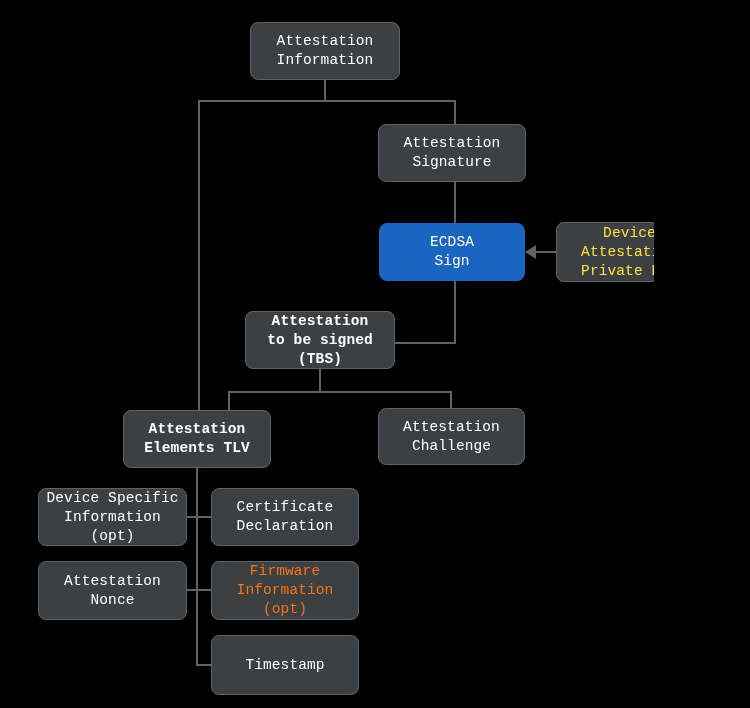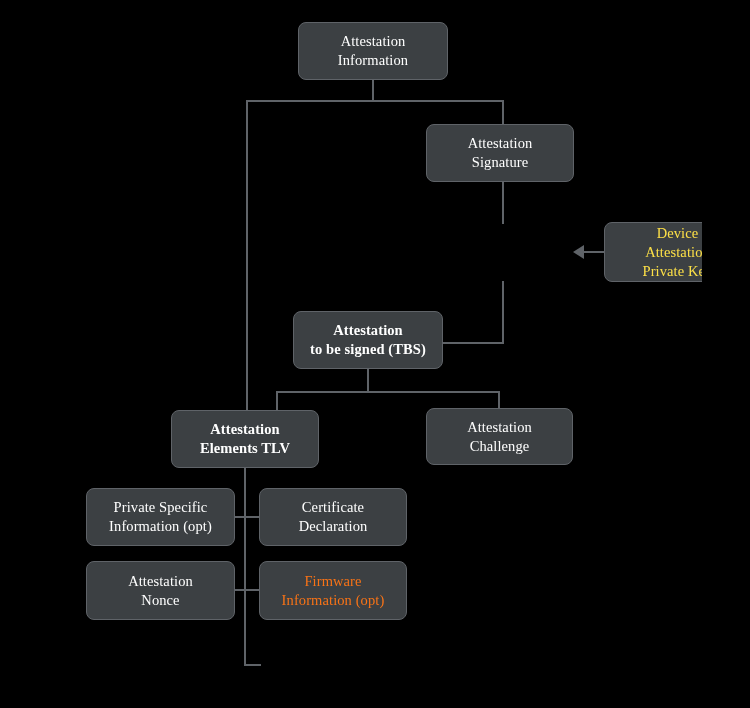--- a/index.html
+++ b/index.html
@@ -5,23 +5,22 @@
   html, body {
     margin: 0;
     padding: 0;
     background: #000000;
   }
   #canvas {
     position: relative;
     width: 654px;
     height: 708px;
     background: #000000;
-    font-family: Liberation Serif, serif;
+    font-family: Liberation Mono, monospace;
     overflow: hidden;
-    margin-left: 48px;
   }
   .node {
     position: absolute;
     box-sizing: border-box;
     background: #3c4043;
     border: 1px solid #5f6368;
     border-radius: 8px;
     color: #ffffff;
     display: flex;
     align-items: center;
@@ -78,30 +77,33 @@
     <div class="edge h" style="left: 185px; top: 516px; background: rgb(95, 99, 104); width: 13px;"></div>
     <div class="edge h" style="left: 196px; top: 516px; background: rgb(95, 99, 104); width: 17px;"></div>
     <div class="edge h" style="left: 185px; top: 589px; background: rgb(95, 99, 104); width: 13px;"></div>
     <div class="edge h" style="left: 196px; top: 589px; background: rgb(95, 99, 104); width: 17px;"></div>
     <div class="edge h" style="left: 196px; top: 664px; background: rgb(95, 99, 104); width: 17px;"></div>
     <div class="arrowhead" style="left: 525px; top: 245px; border-right-color: rgb(95, 99, 104);"></div>
     <div class="node" style="left: 250px; top: 22px; width: 150px; height: 58px; background: rgb(60, 64, 67); border-color: rgb(95, 99, 104); color: rgb(255, 255, 255);">Attestation
 Information</div>
     <div class="node" style="left: 378px; top: 124px; width: 148px; height: 58px; background: rgb(60, 64, 67); border-color: rgb(95, 99, 104); color: rgb(255, 255, 255);">Attestation
 Signature</div>
+    <div class="node accent" style="left: 379px; top: 223px; width: 146px; height: 58px; background: rgb(26, 101, 192); border-color: rgb(26, 101, 192); color: rgb(255, 255, 255);">ECDSA
+Sign</div>
     <div class="node" style="left: 556px; top: 222px; width: 147px; height: 60px; background: rgb(60, 64, 67); border-color: rgb(95, 99, 104); color: #fde047;">Device
 Attestation
 Private Key</div>
     <div class="node bold" style="left: 245px; top: 311px; width: 150px; height: 58px; background: rgb(60, 64, 67); border-color: rgb(95, 99, 104); color: rgb(255, 255, 255);">Attestation
 to be signed (TBS)</div>
     <div class="node bold" style="left: 123px; top: 410px; width: 148px; height: 58px; background: rgb(60, 64, 67); border-color: rgb(95, 99, 104); color: rgb(255, 255, 255);">Attestation
 Elements TLV</div>
     <div class="node" style="left: 378px; top: 408px; width: 147px; height: 57px; background: rgb(60, 64, 67); border-color: rgb(95, 99, 104); color: rgb(255, 255, 255);">Attestation
 Challenge</div>
-    <div class="node" style="left: 38px; top: 488px; width: 149px; height: 58px; background: rgb(60, 64, 67); border-color: rgb(95, 99, 104); color: rgb(255, 255, 255);">Private Specific
+    <div class="node" style="left: 38px; top: 488px; width: 149px; height: 58px; background: rgb(60, 64, 67); border-color: rgb(95, 99, 104); color: rgb(255, 255, 255);">Device Specific
 Information (opt)</div>
     <div class="node" style="left: 211px; top: 488px; width: 148px; height: 58px; background: rgb(60, 64, 67); border-color: rgb(95, 99, 104); color: rgb(255, 255, 255);">Certificate
 Declaration</div>
     <div class="node" style="left: 38px; top: 561px; width: 149px; height: 59px; background: rgb(60, 64, 67); border-color: rgb(95, 99, 104); color: rgb(255, 255, 255);">Attestation
 Nonce</div>
     <div class="node" style="left: 211px; top: 561px; width: 148px; height: 59px; background: rgb(60, 64, 67); border-color: rgb(95, 99, 104); color: #f97316;">Firmware
 Information (opt)</div>
+    <div class="node" style="left: 211px; top: 635px; width: 148px; height: 60px; background: rgb(60, 64, 67); border-color: rgb(95, 99, 104); color: rgb(255, 255, 255);">Timestamp</div>
   </div>
 
 </body></html>

